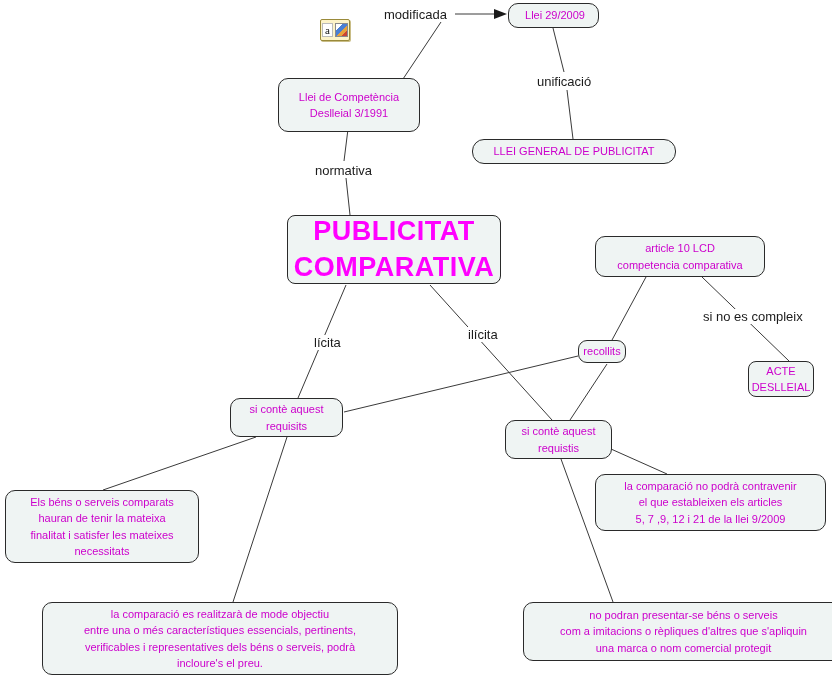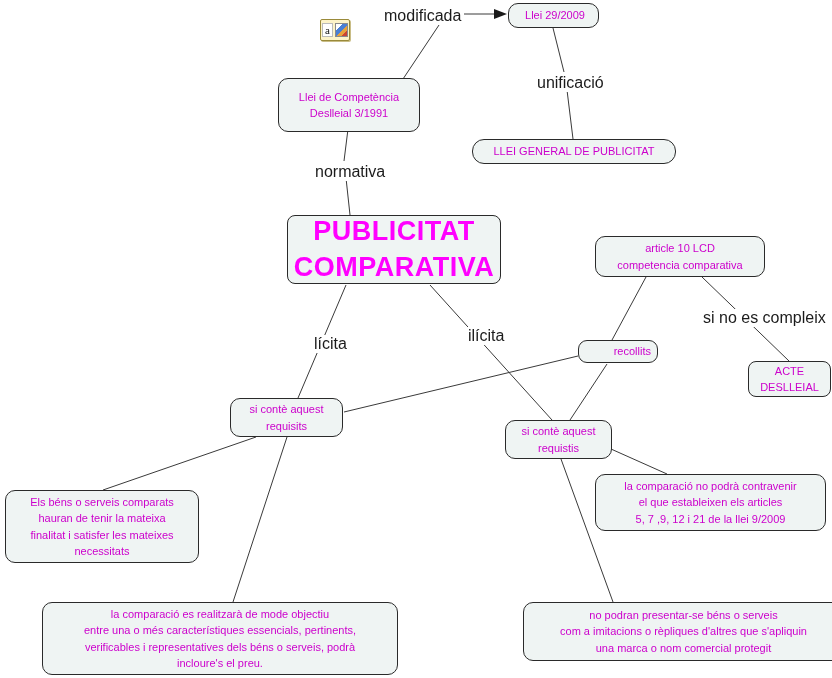--- a/index.html
+++ b/index.html
@@ -18,31 +18,31 @@
   .node span{white-space:pre-line;}
   #n-main{
     left:287px;top:215px;width:214px;height:69px;
     font-size:27px;font-weight:bold;color:#ff00ff;line-height:1.3;
     border-radius:8px;letter-spacing:0.5px;
   }
   #n-llei-competencia{left:278px;top:78px;width:142px;height:54px;}
   #n-llei29{left:508px;top:3px;width:91px;height:25px;padding-left:9px;}
   #n-llei-general{left:472px;top:139px;width:204px;height:25px;border-radius:12px;}
   #n-article10{left:595px;top:236px;width:170px;height:41px;}
-  #n-acte{left:748px;top:361px;width:83px;height:36px;border-radius:8px;}
-  #n-recollits{left:578px;top:340px;width:80px;height:23px;border-radius:9px;justify-content:flex-end;}
+  #n-acte{left:748px;top:361px;width:66px;height:36px;border-radius:8px;}
+  #n-recollits{left:578px;top:340px;width:48px;height:23px;border-radius:9px;}
   #n-requisits{left:230px;top:398px;width:113px;height:39px;}
   #n-requistis{left:505px;top:420px;width:107px;height:39px;}
   #n-bens{left:5px;top:490px;width:194px;height:73px;}
   #n-contravenir{left:595px;top:474px;width:231px;height:57px;}
   #n-objectiu{left:42px;top:602px;width:356px;height:73px;}
   #n-imitacions{left:475px;top:602px;width:321px;height:59px;margin-left:48px;}
   .link-label{
     position:absolute;z-index:2;background:#ffffff;color:#1b1b1b;
-    font-size:16px;padding:0 3px;white-space:nowrap;
+    font-size:13px;padding:0 3px;white-space:nowrap;
   }
   #l-modificada{left:381px;top:7px;}
   #l-unificacio{left:534px;top:74px;}
   #l-normativa{left:312px;top:163px;}
   #l-licita{left:311px;top:327px;margin-top:8px;}
   #l-ilicita{left:465px;top:327px;}
   #l-compleix{left:700px;top:309px;}
   .resource-icon{
     position:absolute;left:320px;top:19px;width:28px;height:20px;z-index:3;
     background:#fdf3c8;border:1px solid #9a8a3a;border-radius:2px;

